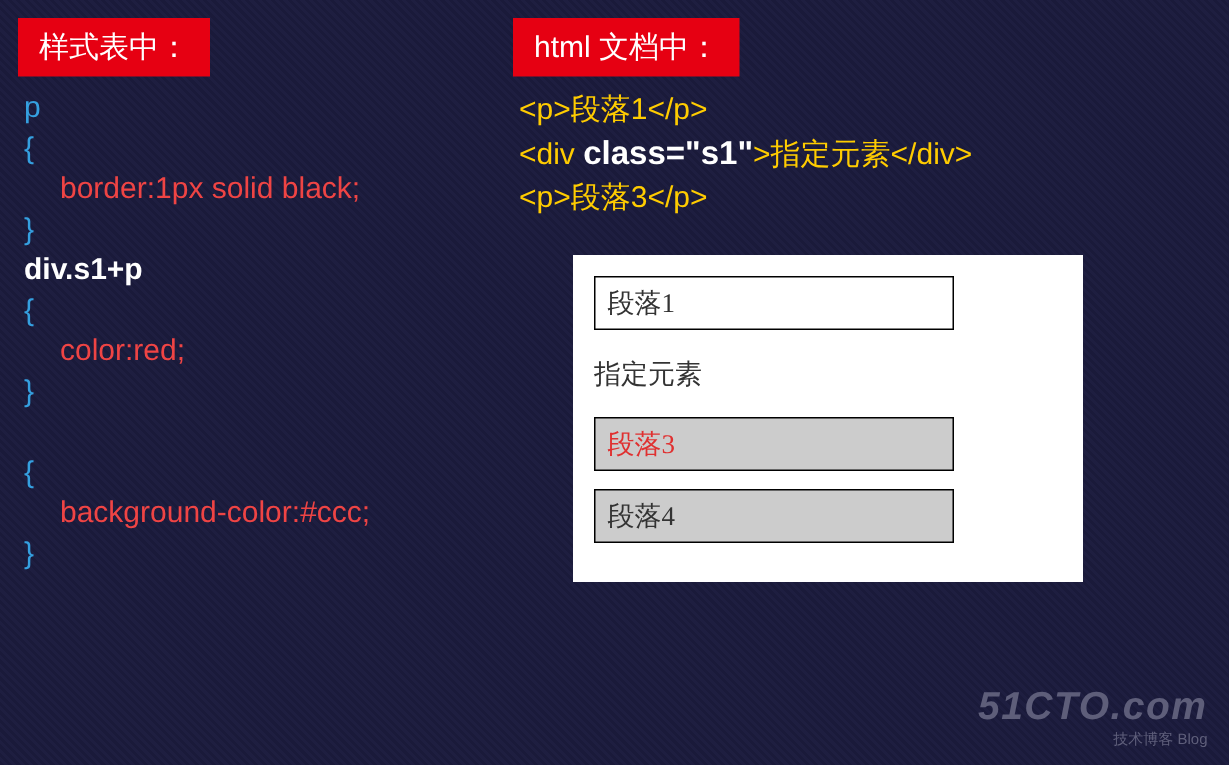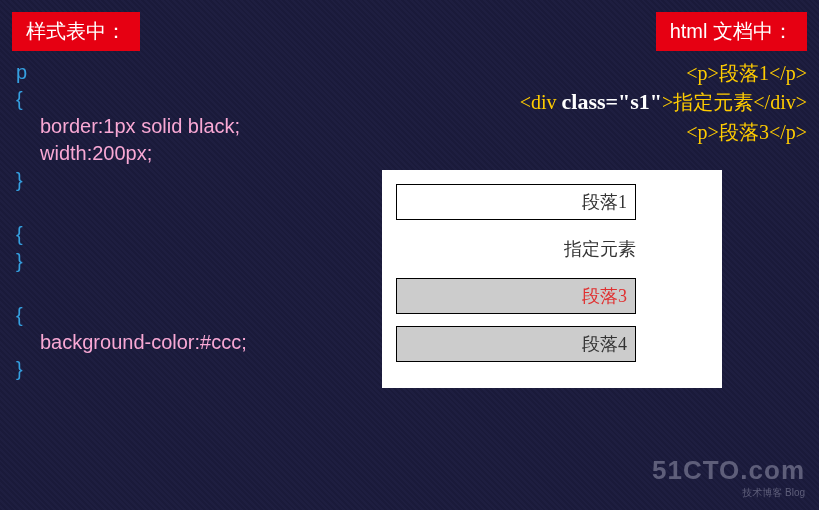--- a/index.html
+++ b/index.html
@@ -7,35 +7,35 @@
     background: #1a1a3a;
     background-image: repeating-linear-gradient(45deg, #1a1a3a 0px, #1a1a3a 2px, #1e1e40 2px, #1e1e40 4px);
     font-family: "Microsoft YaHei", Arial, sans-serif;
     width: 819px;
     height: 510px;
     position: relative;
     overflow: hidden;
   }
   .container { display: flex; padding: 12px; gap: 20px; }
   .left-col { width: 310px; }
-  .right-col { flex: 1; text-align: right; }
+  .right-col { flex: 1; }
   .red-label {
     display: inline-block;
     background: #e60012;
     color: #fff;
     padding: 6px 14px;
     font-size: 20px;
     margin-bottom: 8px;
   }
   .css-code { font-size: 20px; line-height: 1.35; padding-left: 4px; }
   .css-sel { color: #35a0e0; }
   .css-sel-bold { color: #fff; font-weight: bold; }
   .css-brace { color: #35a0e0; }
-  .css-prop { color: #f9a8d4; padding-left: 24px; display: block; }
-  .html-code { font-size: 20px; line-height: 1.4; padding-left: 4px; font-family: Liberation Serif, serif; }
+  .css-prop { color: #ef4444; padding-left: 24px; display: block; }
+  .html-code { font-size: 20px; line-height: 1.4; padding-left: 4px; }
   .tag { color: #ffcc00; }
   .tag-bold { color: #fff; font-weight: bold; font-size: 22px; }
   .comment-txt { color: #ffcc00; }
   .preview {
     background: #fff;
     margin-top: 24px;
     padding: 14px;
     width: 340px;
     margin-left: 40px;
   }
@@ -59,38 +59,38 @@
   .c-red { color: #e03030; }
   .bg-ccc { background: #ccc; }
   .watermark {
     position: absolute;
     right: 14px;
     bottom: 10px;
     text-align: right;
     color: #6a6a85;
     opacity: 0.85;
   }
-  .wm-big { font-size: 26px; font-weight: bold; letter-spacing: 1px; }
+  .wm-big { font-size: 26px; font-weight: bold; font-style: italic; letter-spacing: 1px; }
   .wm-small { font-size: 10px; }
 </style>
 </head>
 <body>
 
 <div class="container">
 
   <div class="left-col">
     <div class="red-label">样式表中：</div>
     <div class="css-code">
       <span class="css-sel">p</span><br>
       <span class="css-brace">{</span><br>
       <span class="css-prop">border:1px solid black;</span>
-      <span class="css-prop">width:200px;</span>
       <span class="css-brace">}</span><br>
-      <br>
+      <span class="css-sel-bold">div.s1+p</span><br>
       <span class="css-brace">{</span><br>
+      <span class="css-prop">color:red;</span>
       <span class="css-brace">}</span><br>
       <br>
       <span class="css-brace">{</span><br>
       <span class="css-prop">background-color:#ccc;</span>
       <span class="css-brace">}</span>
     </div>
   </div>
 
   <div class="right-col">
     <div class="red-label">html 文档中：</div>

